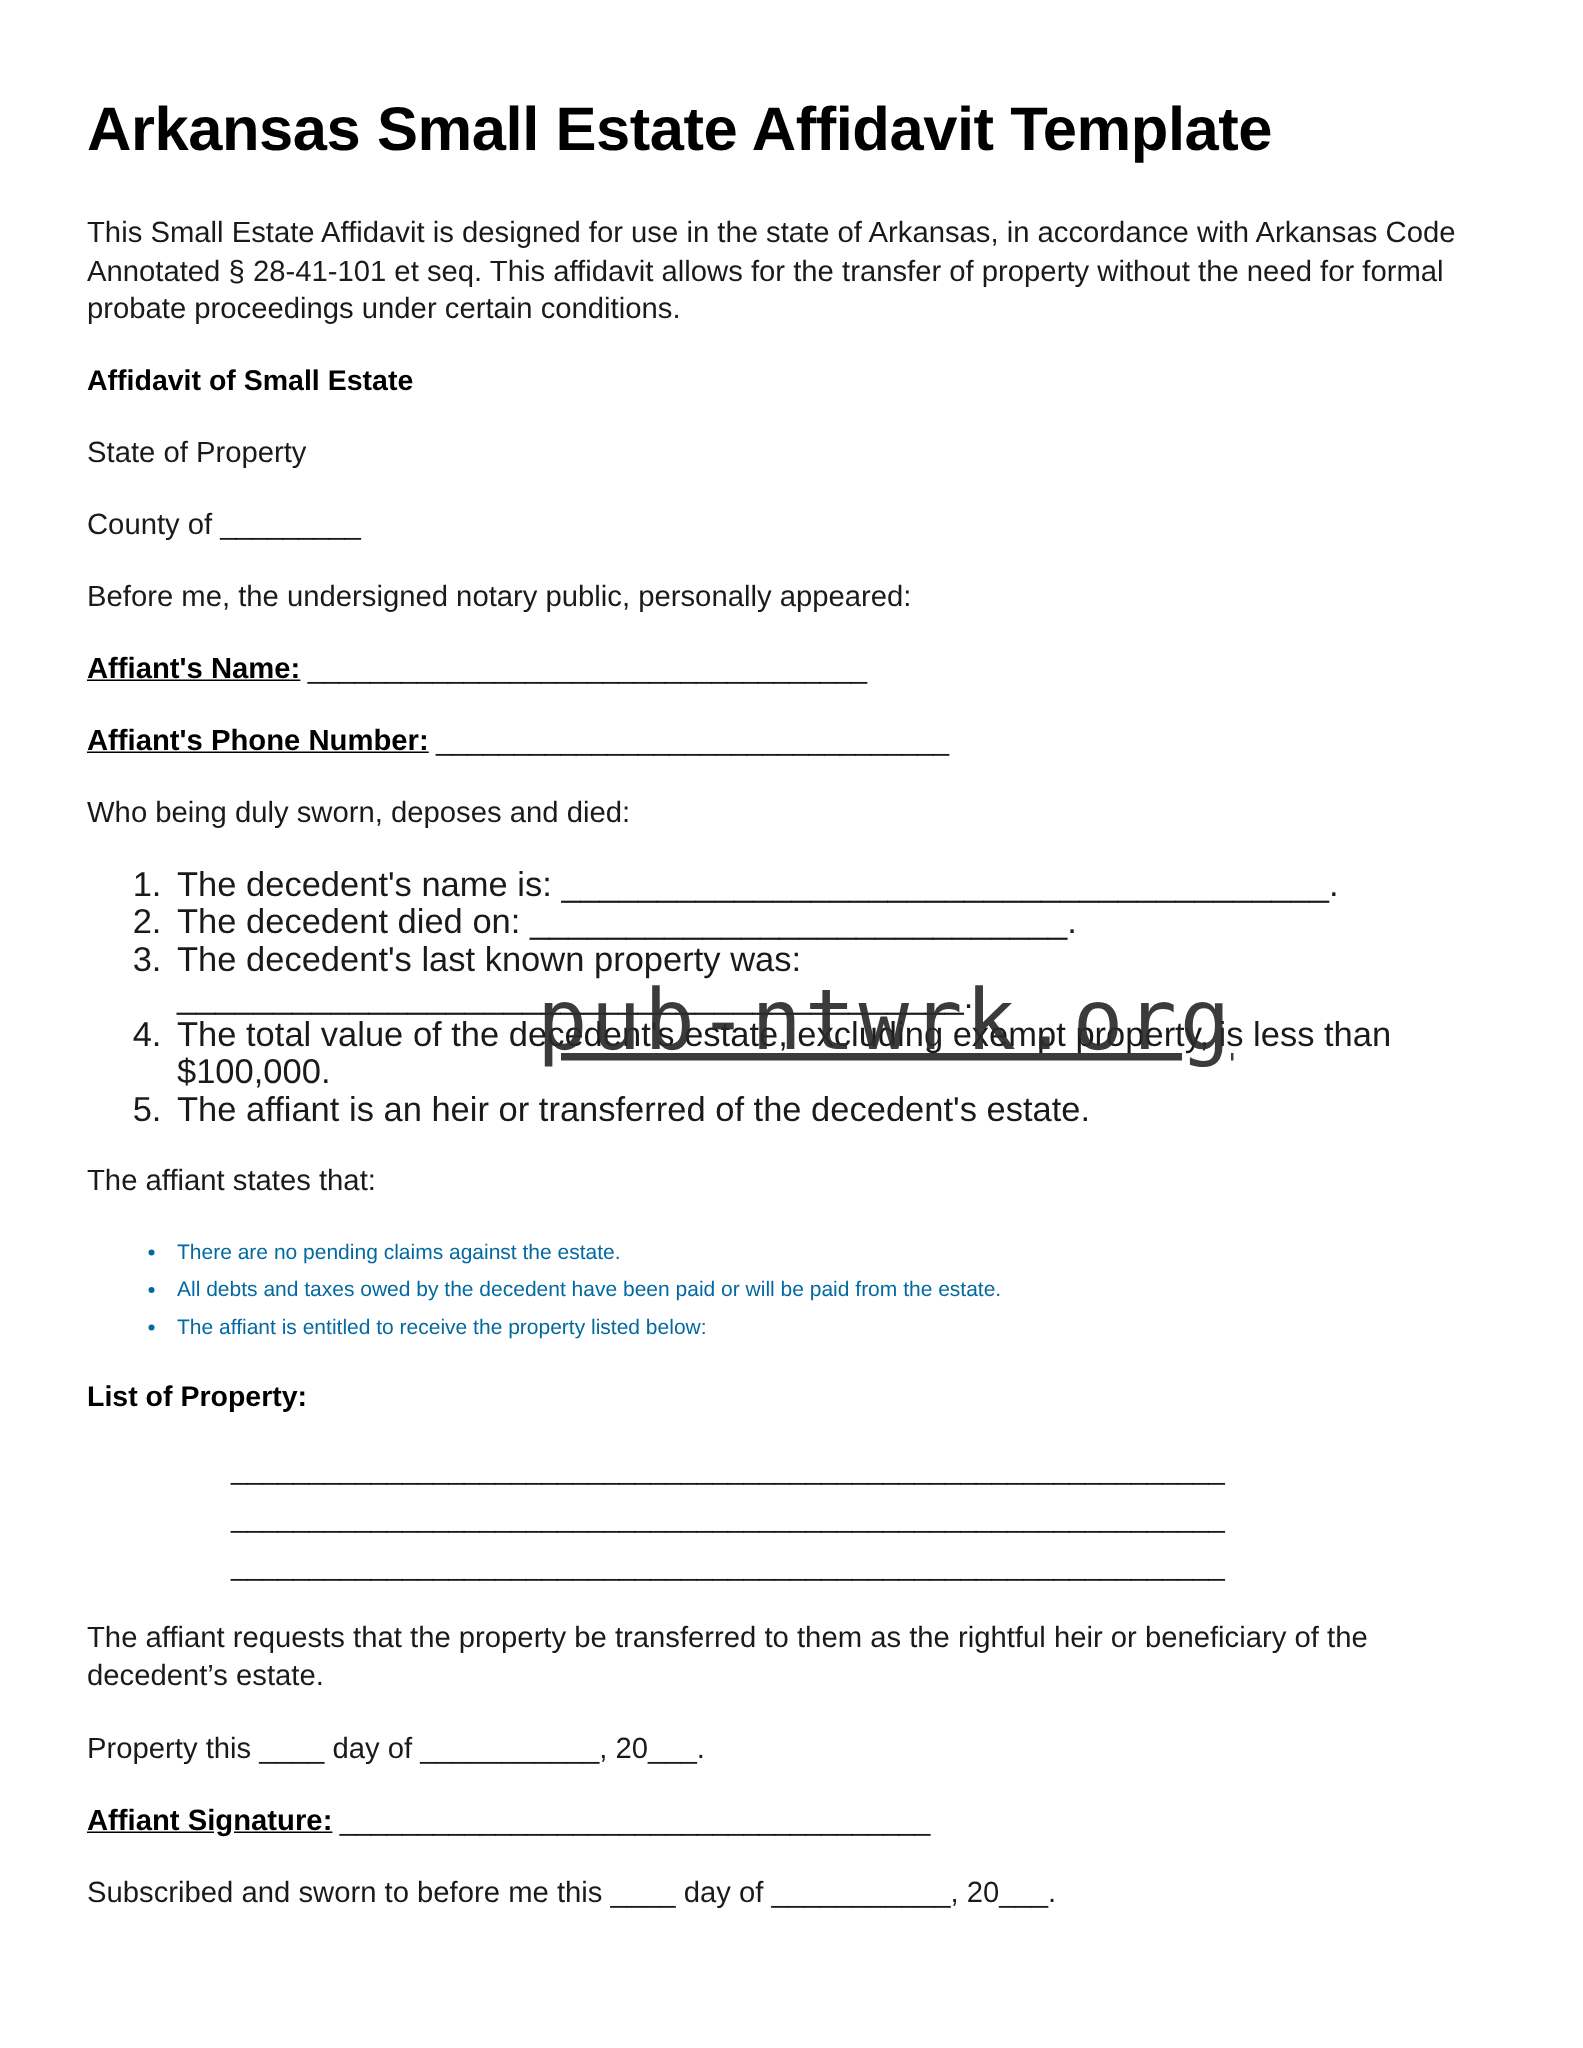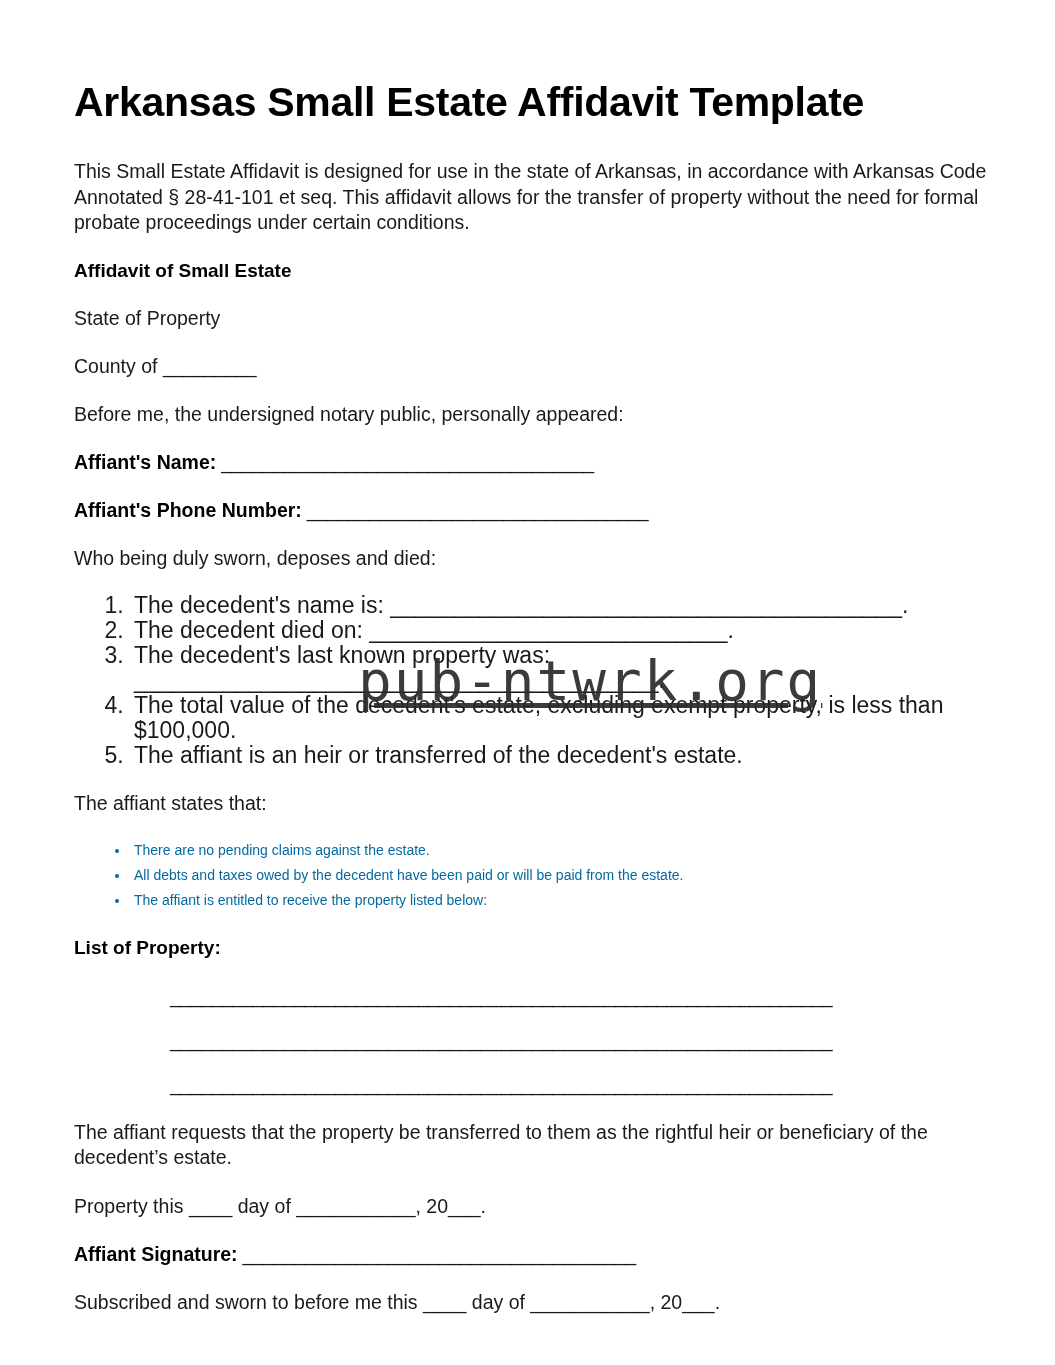--- a/index.html
+++ b/index.html
@@ -13,21 +13,21 @@
     height: 1365px;
     position: relative;
     font-family: "Liberation Sans", sans-serif;
     color: #111111;
     overflow: hidden;
   }
   .page {
     position: relative;
     width: 959px;
     height: 1365px;
-    padding: 16px;
+    padding: 0;
     box-sizing: border-box;
   }
   .content {
     position: relative;
     padding: 62px 58px 0 58px;
     box-sizing: border-box;
     width: 1055px;
   }
 
   h1.doc-title {
@@ -59,20 +59,21 @@
   .field-line {
     font-size: 19.5px;
     line-height: 26px;
     margin: 0 0 22px 0;
     color: #1a1a1a;
     white-space: pre-wrap;
   }
   .field-line .lbl {
     font-weight: bold;
     color: #000000;
+    text-decoration: underline;
   }
   .blank {
     letter-spacing: -0.5px;
   }
 
   ol.num-list {
     margin: 16px 0 22px 0;
     padding-left: 56px;
     font-size: 23px;
     line-height: 25px;
@@ -98,21 +99,21 @@
   }
 
   ul.blank-lines {
     margin: 22px 0 22px 0;
     padding-left: 92px;
     font-size: 19.5px;
     line-height: 28px;
     color: #1a1a1a;
   }
   ul.blank-lines > li {
-    margin: 16px 0 1px 0;
+    margin: 4px 0 1px 0;
     padding-left: 4px;
     white-space: nowrap;
     overflow: hidden;
   }
 
   
   .watermark {
     position: absolute;
     left: 358px;
     top: 659px;

